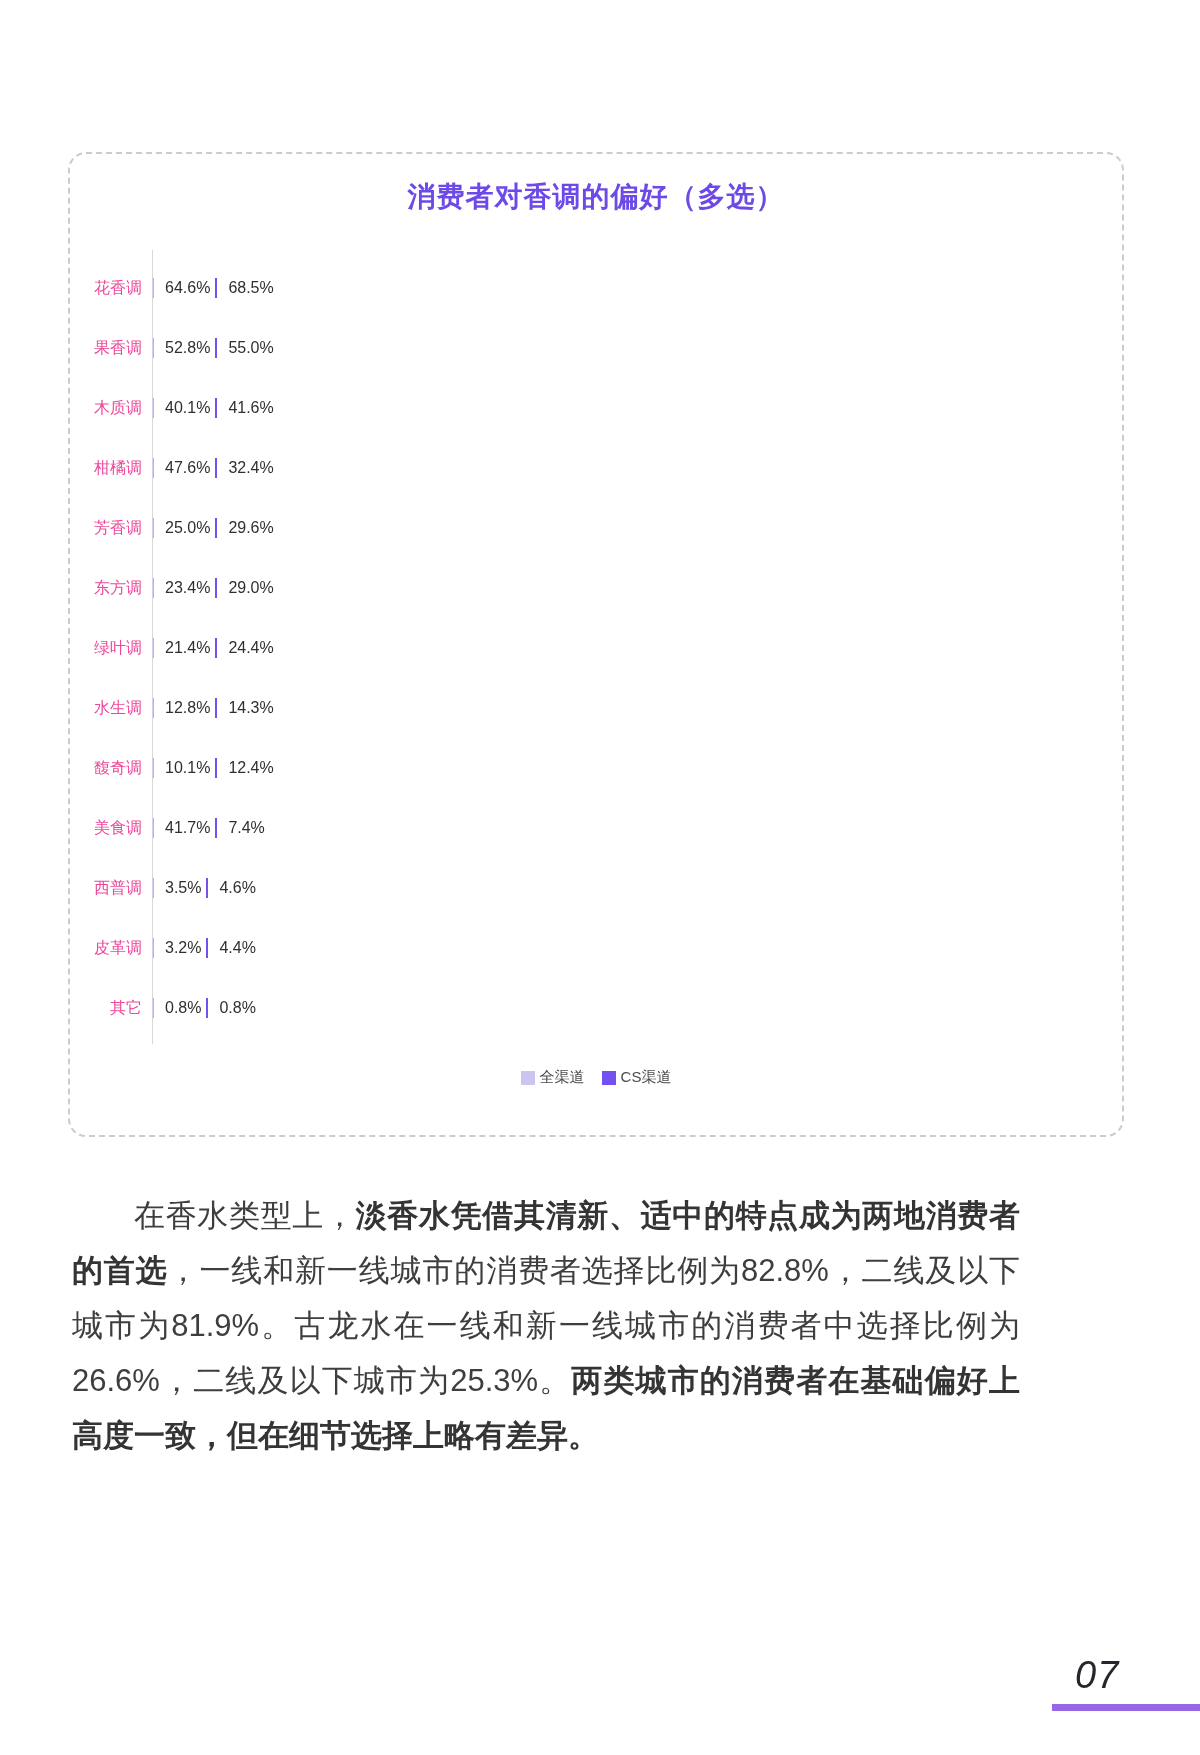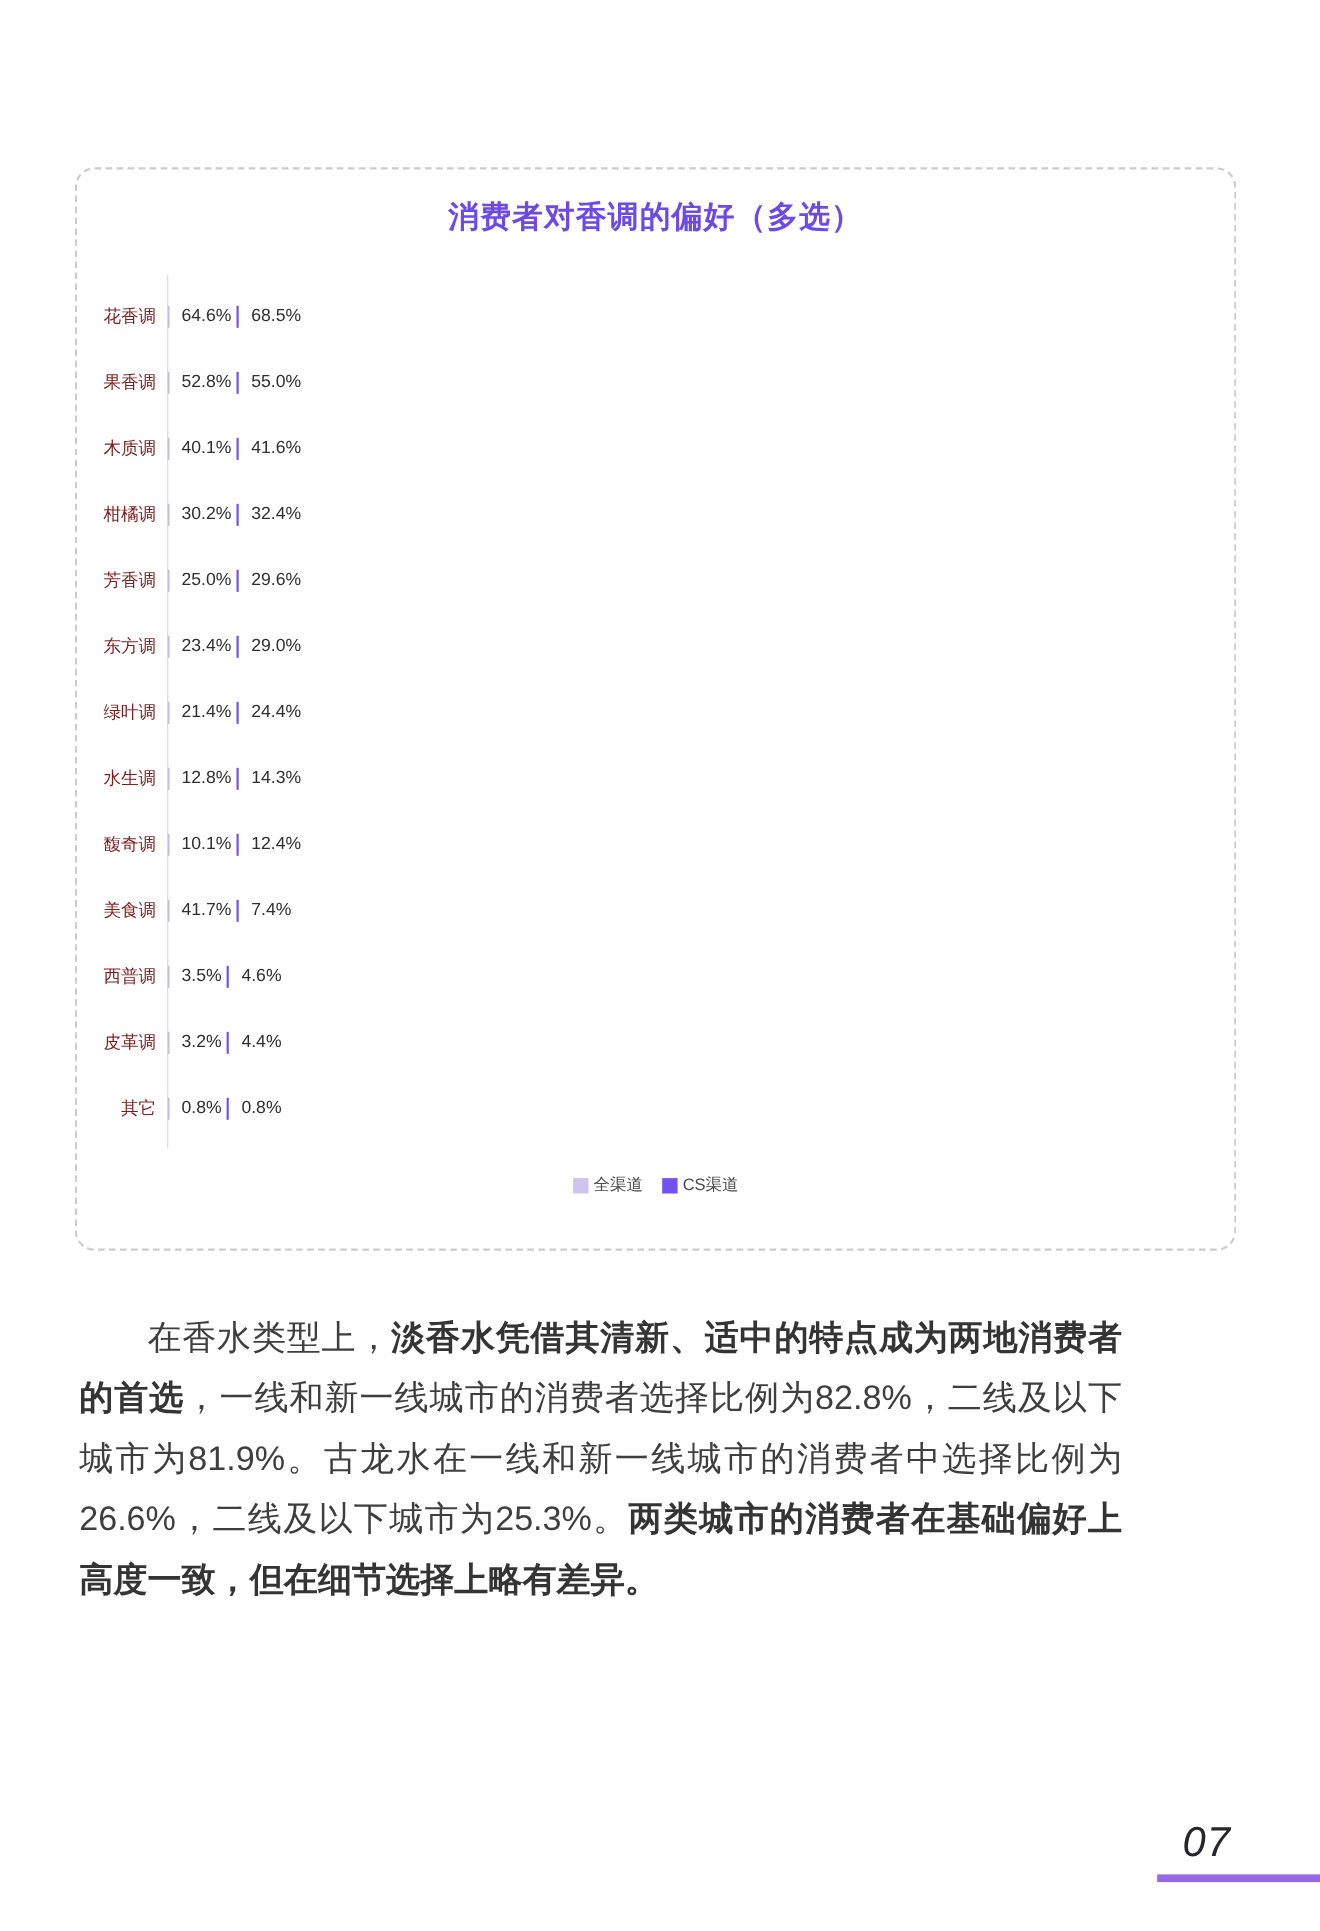--- a/index.html
+++ b/index.html
@@ -50,21 +50,21 @@
   }
   .bar-row{
     display:flex;align-items:center;
     height:60px;
   }
   .cat-label{
     flex:0 0 82px;
     padding-right:10px;
     text-align:right;
     font-size:16px;
-    color:#7f1d1d;
+    color:#ec4899;
   }
   .bars{
     position:relative;
     flex:0 0 950px;
     display:flex;gap:5px;
   }
   .bar-line{
     display:flex;align-items:center;height:20px;
   }
   .bar{
@@ -160,21 +160,21 @@
               <div class="bar dark" style="width: 44.26%;"></div>
               <span class="val-label">41.6%</span>
             </div>
           </div>
         </div>
         <div class="bar-row">
           <span class="cat-label">柑橘调</span>
           <div class="bars">
             <div class="bar-line">
               <div class="bar light" style="width: 32.13%;"></div>
-              <span class="val-label">30.2%</span>
+              <span class="val-label">47.6%</span>
             </div>
             <div class="bar-line">
               <div class="bar dark" style="width: 34.47%;"></div>
               <span class="val-label">32.4%</span>
             </div>
           </div>
         </div>
         <div class="bar-row">
           <span class="cat-label">芳香调</span>
           <div class="bars">

